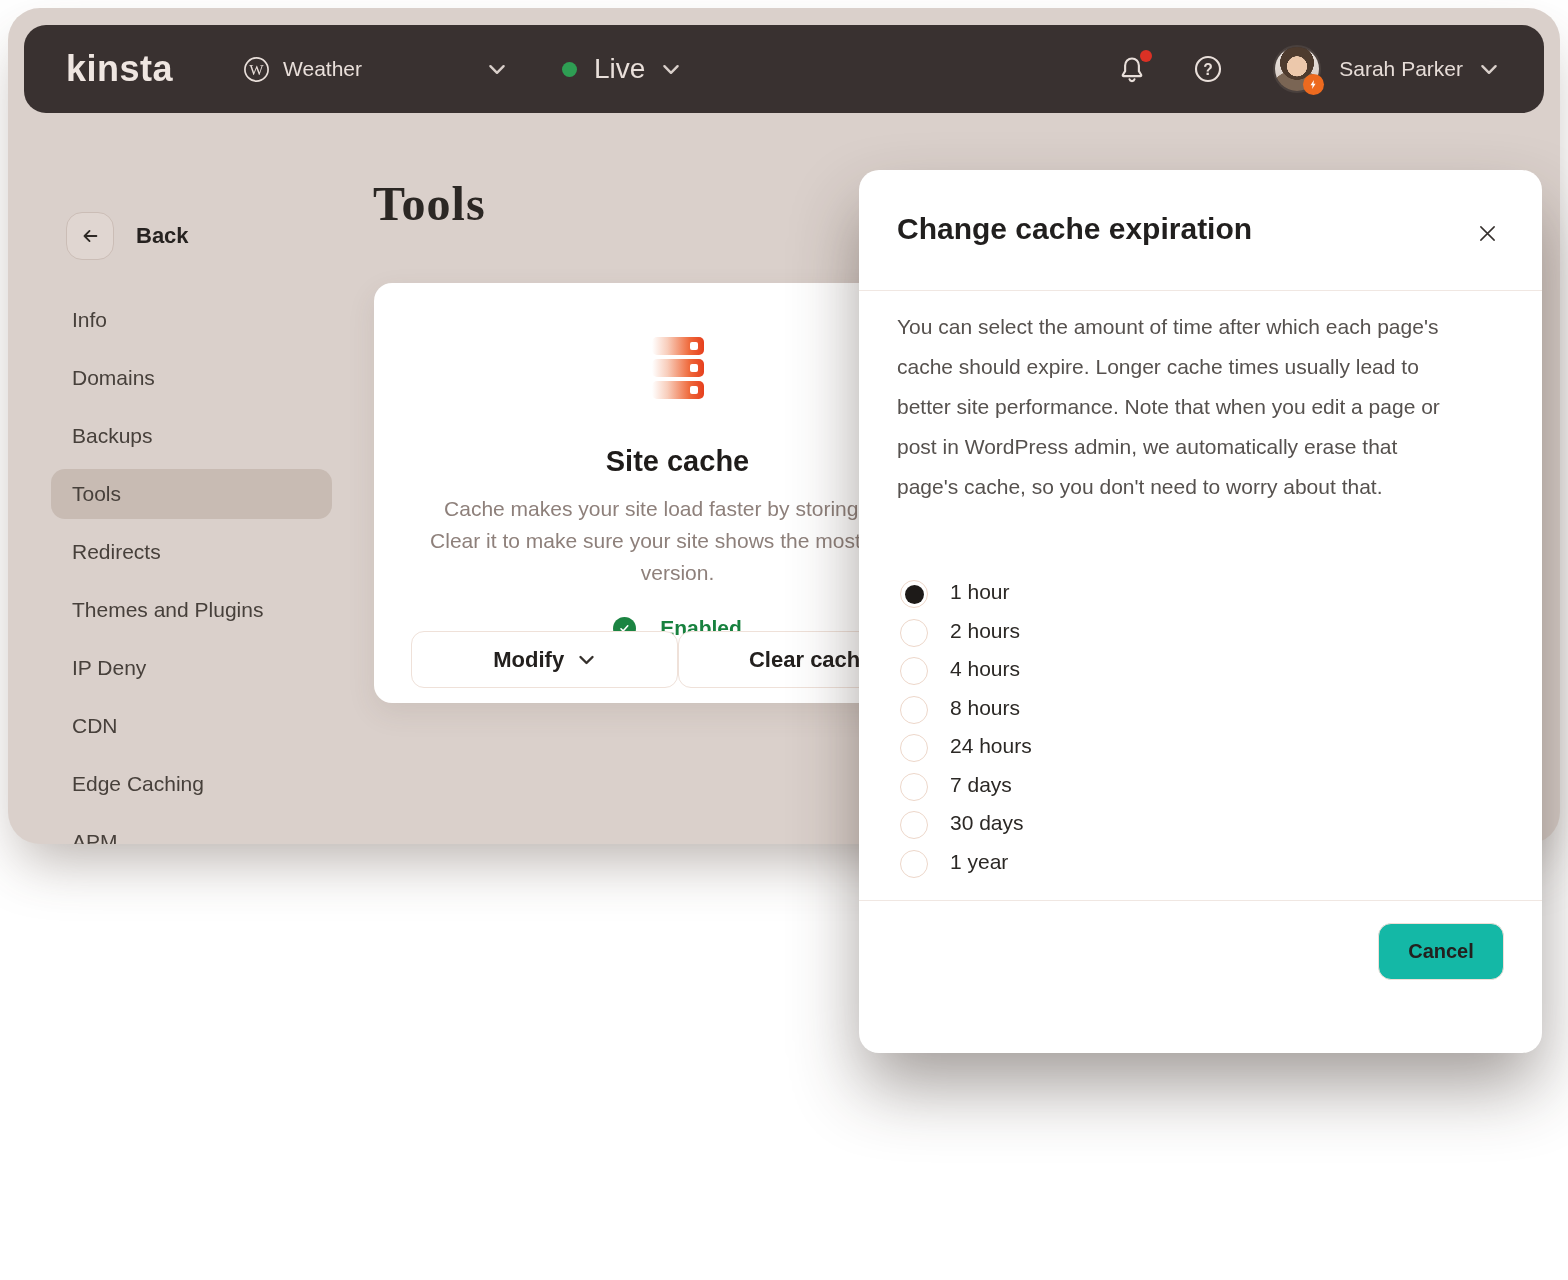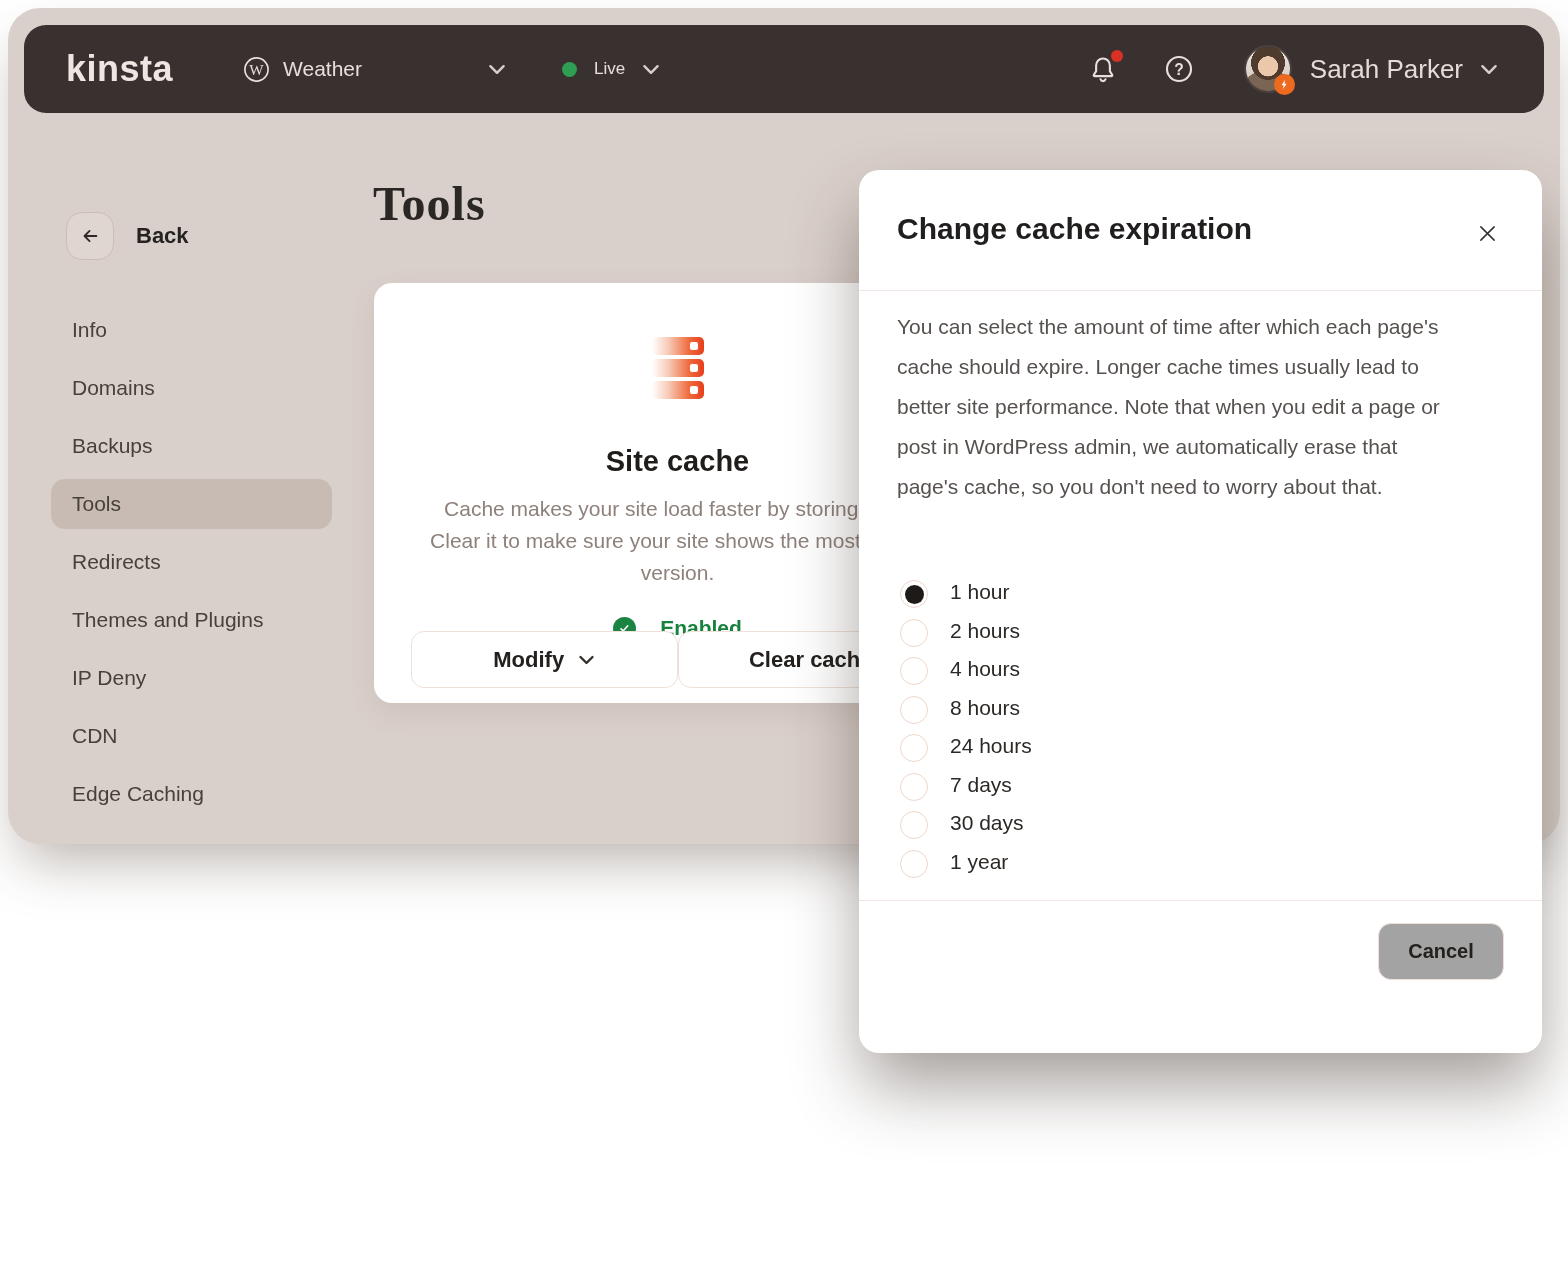--- a/index.html
+++ b/index.html
@@ -11,45 +11,45 @@
          box-shadow:0 28px 55px -12px rgba(74,55,46,.38); }
 
   
   .navbar { position:absolute; left:16px; top:17px; width:1520px; height:88px;
             background:#393130; border-radius:22px; display:flex; align-items:center;
             padding:0 46px 0 42px; color:#E9DFDA; }
   .logo { font-size:36px; font-weight:bold; letter-spacing:.5px; color:#EFE6E1; }
   .site-switcher { display:flex; align-items:center; gap:13px; margin-left:70px; font-size:21px; cursor:default; }
   .chev { color:#D9CFCA; display:flex; }
   .chev-site { margin-left:126px; }
-  .env { display:flex; align-items:center; gap:17px; margin-left:56px; font-size:17px; }
+  .env { display:flex; align-items:center; gap:17px; margin-left:56px; font-size:28px; }
   .live-dot { width:15px; height:15px; border-radius:50%; background:#2E9E53; }
   .nav-right { margin-left:auto; display:flex; align-items:center; }
   .bell-wrap { position:relative; display:flex; }
   .bell-dot { position:absolute; top:-4px; right:-5px; width:12px; height:12px; border-radius:50%; background:#DB3125; }
   .help-wrap { margin-left:46px; display:flex; }
   .avatar { margin-left:52px; position:relative; width:44px; height:44px; border-radius:50%;
             background:
               radial-gradient(circle at 50% 44%, #ecc8ab 0 30%, rgba(0,0,0,0) 31%),
               radial-gradient(circle at 50% 36%, #4e3b2e 0 47%, rgba(0,0,0,0) 48%),
               radial-gradient(circle at 50% 120%, #7a6554 0 52%, rgba(0,0,0,0) 53%),
               linear-gradient(180deg,#efe9e5,#cfc2ba);
             box-shadow:0 0 0 2px #4a413e; }
   .avatar-badge { position:absolute; right:-5px; bottom:-4px; width:21px; height:21px; border-radius:50%;
                   background:#ED6A1F; display:flex; align-items:center; justify-content:center; }
-  .user-name { margin-left:20px; font-size:26px; color:#E6DCD7; }
+  .user-name { margin-left:20px; font-size:21px; color:#E6DCD7; }
   .chev-user { margin-left:17px; }
 
   
   .back-row { position:absolute; left:58px; top:204px; display:flex; align-items:center; gap:22px; }
   .back-btn { width:48px; height:48px; border-radius:16px; background:#E0D6D1; border:1px solid #CBBDB6;
               display:flex; align-items:center; justify-content:center; cursor:pointer; }
   .back-label { font-size:22px; font-weight:bold; color:#262220; }
 
-  .side-nav { position:absolute; left:43px; top:293px; width:281px; }
+  .side-nav { position:absolute; left:43px; top:283px; width:281px; }
   .side-item { position:relative; height:58px; display:flex; align-items:center;
                padding-left:21px; font-size:21px; color:#47403B; cursor:pointer; }
   .side-item.active::before { content:""; position:absolute; left:0; right:0; top:4px; bottom:4px;
                background:#C8BBB3; border-radius:14px; }
   .side-item span { position:relative; }
 
   
   .page-title { position:absolute; left:365px; top:168px; font-family:"Liberation Serif", serif;
                 font-size:48px; font-weight:600; color:#2B2724; letter-spacing:1px; }
 
@@ -83,21 +83,21 @@
                  align-items:center; justify-content:center; cursor:pointer; }
   .hr { height:1px; background:#F0E7E2; }
   .modal-desc { width:548px; margin:16px 0 0 38px; font-size:21px; line-height:40px; color:#56514E; }
   .radio-group { position:absolute; left:41px; top:410px; }
   .radio-row { display:flex; gap:22px; height:28px; margin-bottom:10.5px; cursor:pointer; }
   .radio { width:28px; height:28px; border-radius:50%; background:#fff; border:1.5px solid #EDD7CA; position:relative; }
   .radio.selected::after { content:""; position:absolute; inset:3.5px; border-radius:50%; background:#1D1A18; }
   .radio-label { font-size:21px; color:#2B2825; }
   .modal-footer { position:absolute; left:0; right:0; top:730px; border-top:1px solid #F0E7E2;
                   padding:22px 38px 0; display:flex; justify-content:flex-end; gap:26px; }
-  .btn-cancel { width:126px; height:57px; background:#a3a3a3; border:1.5px solid #EFDFD7; border-radius:13px;
+  .btn-cancel { width:126px; height:57px; background:#14b8a6; border:1.5px solid #EFDFD7; border-radius:13px;
                 font-size:20px; font-weight:600; color:#23201E; cursor:pointer;
                 font-family:"Liberation Sans", sans-serif; }
   .btn-dark { width:247px; height:57px; background:#211E1C; border:none; border-radius:13px;
               font-size:20px; font-weight:600; color:#ffffff; cursor:pointer;
               font-family:"Liberation Sans", sans-serif; }
 </style>
 </head>
 <body>
 
 <div class="app">

